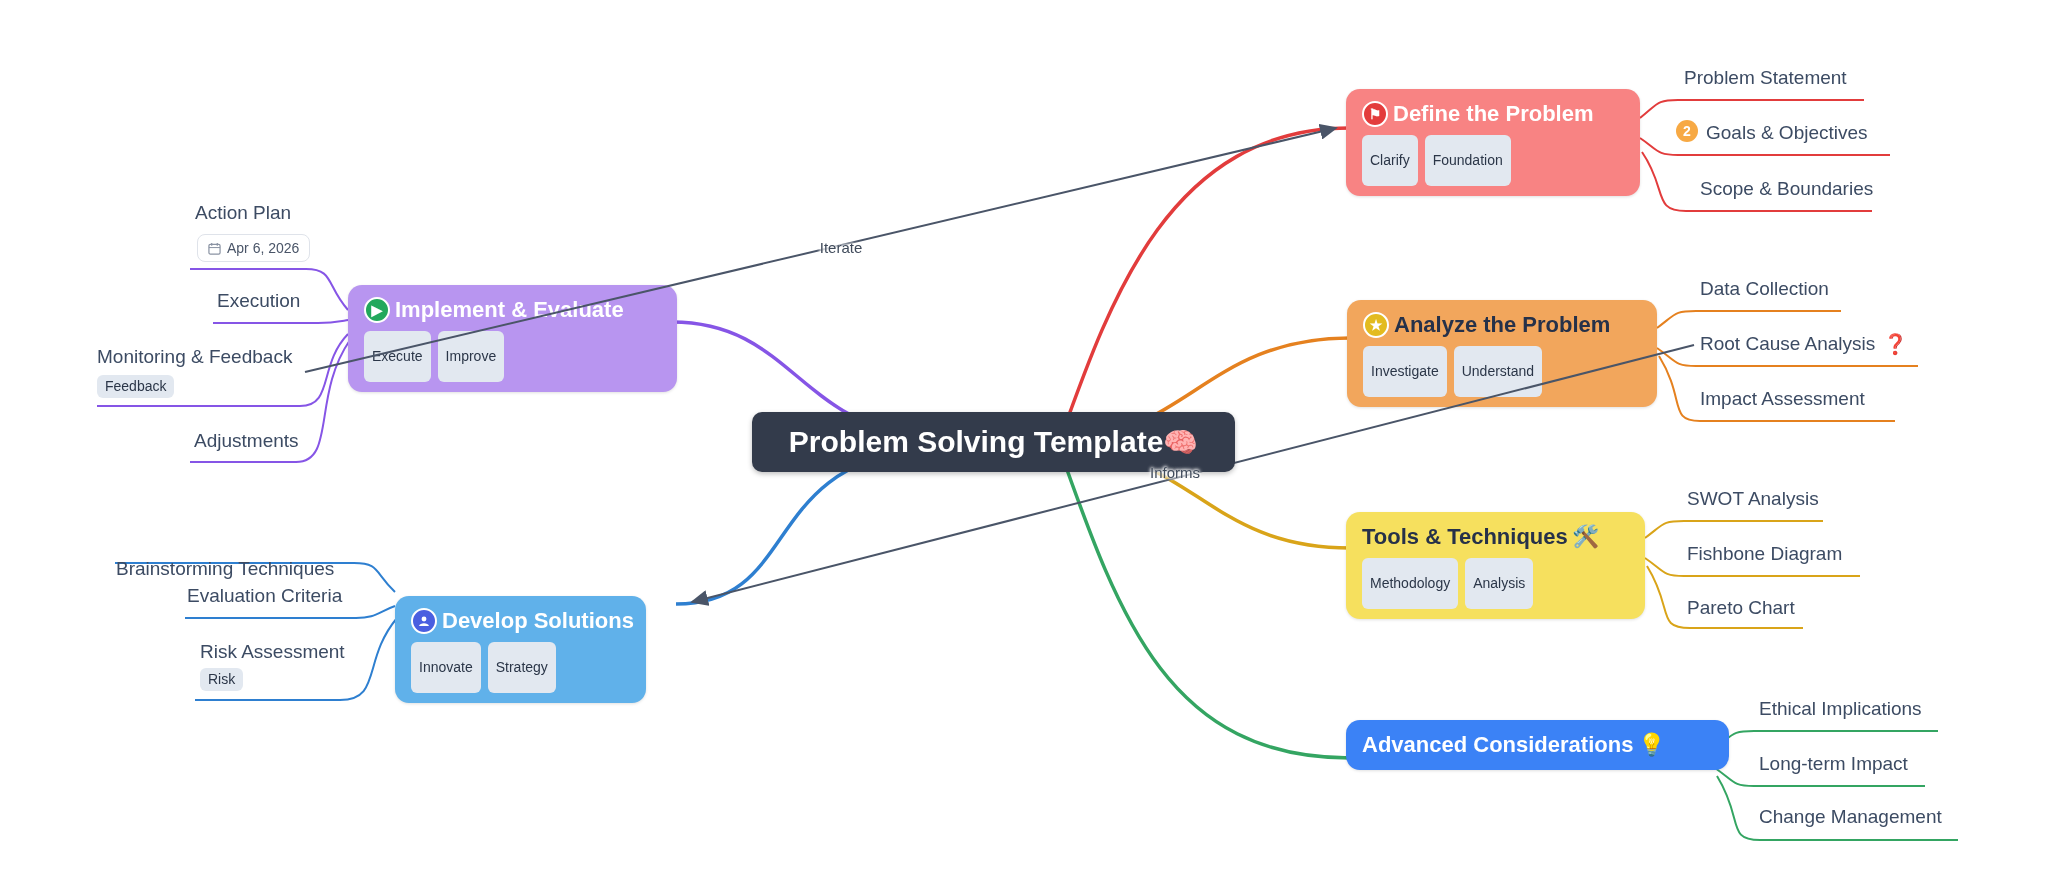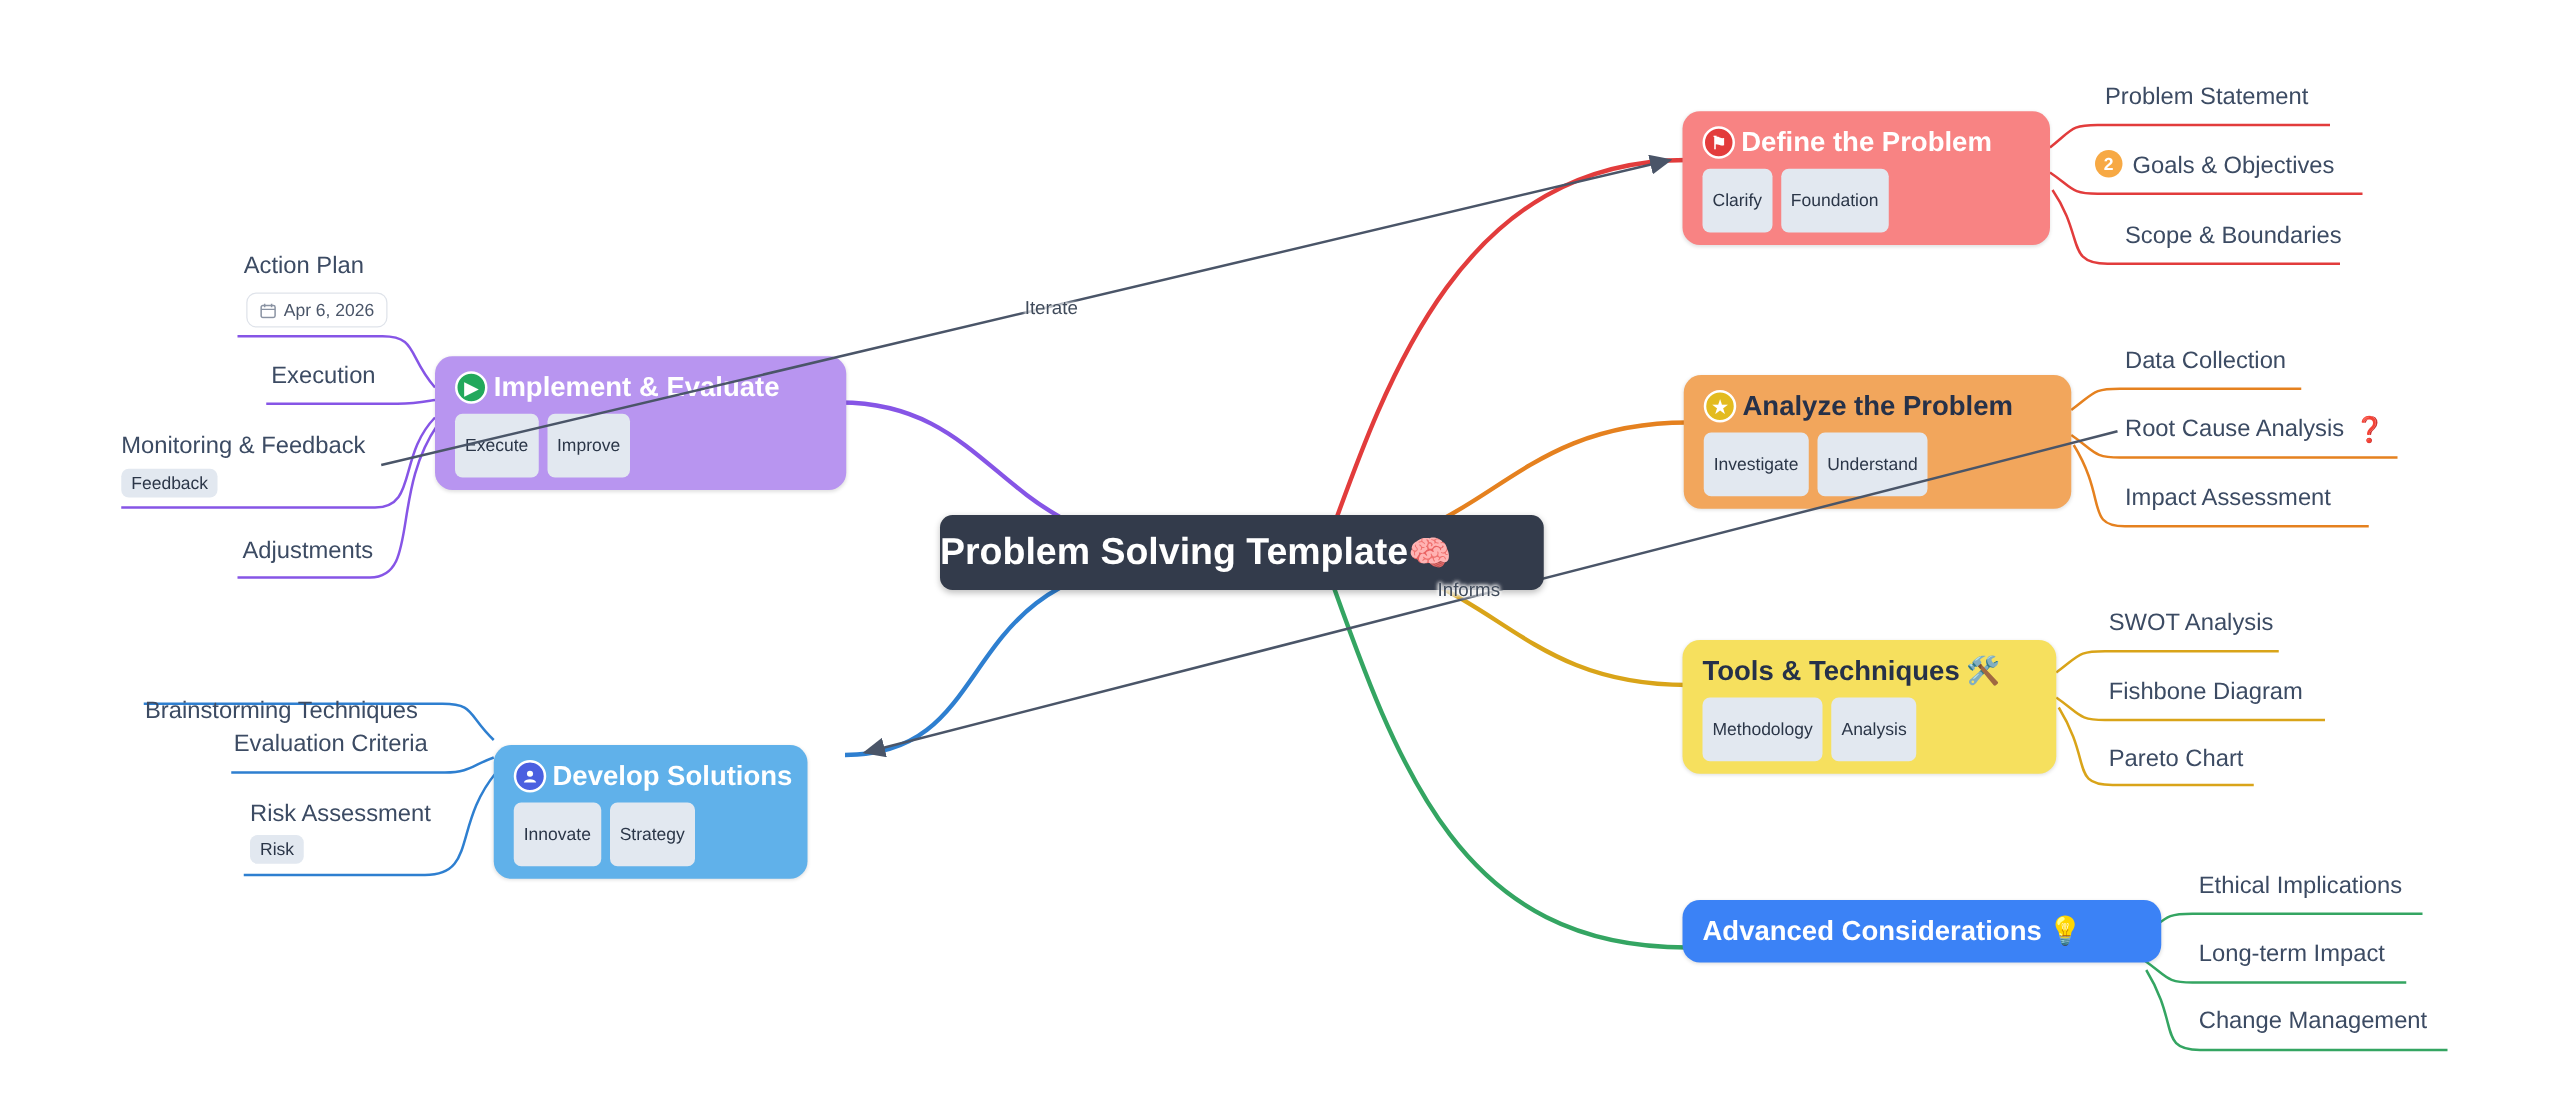--- a/index.html
+++ b/index.html
@@ -19,21 +19,21 @@
     background:#e2e8f0;color:#2b3648;font-size:14px;line-height:17px;
     padding:17px 8px;border-radius:6px;white-space:nowrap;
   }
   .icon-circle{
     width:26px;height:26px;border-radius:50%;border:2px solid #ffffff;
     display:inline-flex;align-items:center;justify-content:center;
     box-sizing:border-box;flex:0 0 auto;color:#fff;font-size:14px;line-height:1;
   }
   .center-node{
     position:absolute;left:752px;top:412px;width:483px;height:60px;z-index:4;
-    background:#333b4b;border-radius:10px;display:flex;align-items:center;justify-content:flex-start;
+    background:#333b4b;border-radius:10px;display:flex;align-items:center;justify-content:center;
     color:#ffffff;font-weight:bold;font-size:30px;box-shadow:0 2px 5px rgba(0,0,0,0.25);
     white-space:nowrap;
   }
   .child{
     position:absolute;z-index:2;font-size:19px;line-height:26px;color:#3c4b63;
     white-space:nowrap;display:flex;align-items:flex-start;gap:8px;
   }
   .num-badge{
     width:22px;height:22px;border-radius:50%;background:#f7a944;color:#fff;
     font-size:14px;font-weight:bold;display:inline-flex;align-items:center;justify-content:center;flex:0 0 auto;

